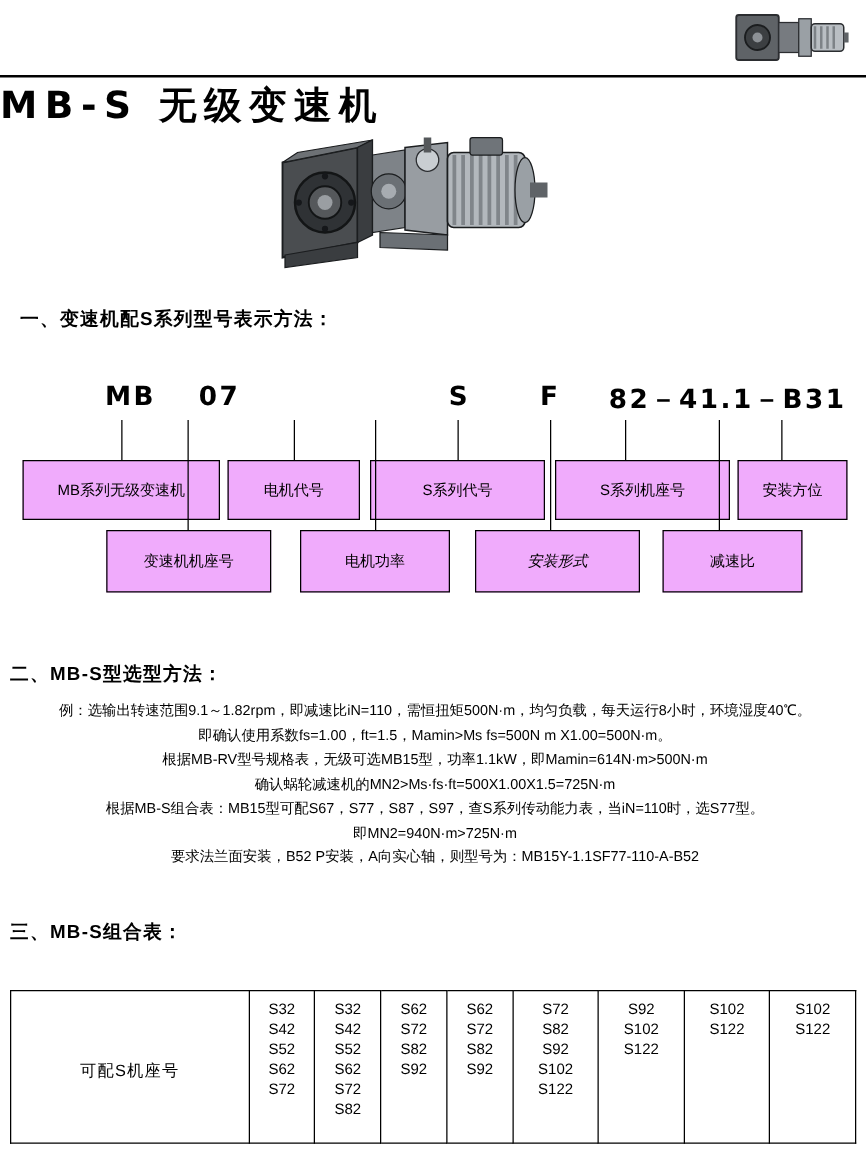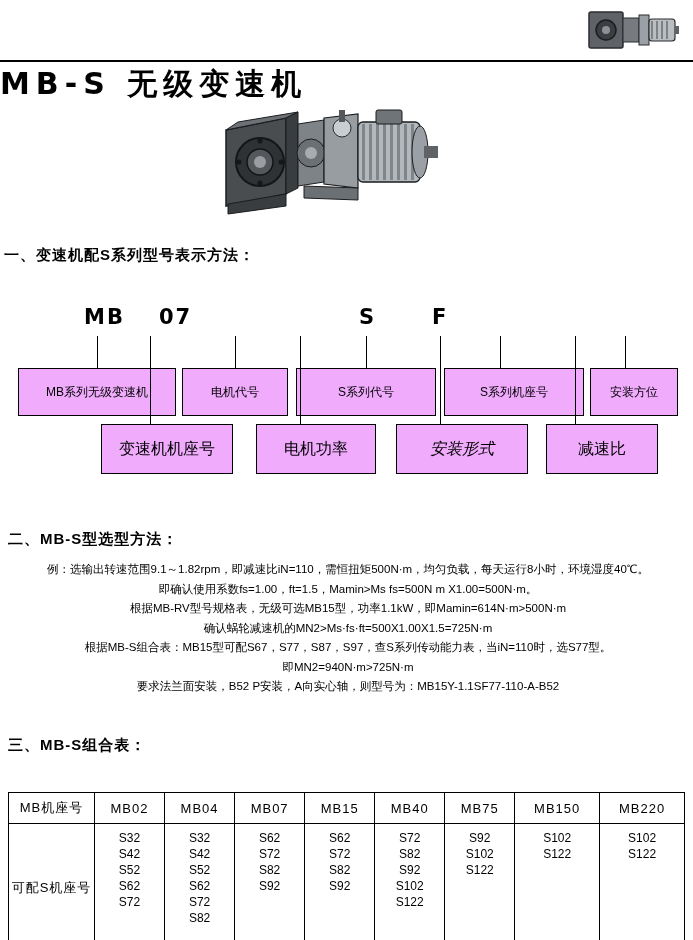--- a/index.html
+++ b/index.html
@@ -54,21 +54,21 @@
   }
 
   
   .sec-head {
     position: absolute;
     font-size: 15px;
     font-weight: bold;
     letter-spacing: 1px;
     white-space: nowrap;
   }
-  #sec1 { left: 4px; top: 246px; }
+  #sec1 { left: 16px; top: 246px; }
   #sec2 { left: 8px; top: 530px; }
   #sec3 { left: 8px; top: 736px; }
 
   
   .code-row {
     position: absolute;
     left: 0; top: 305px;
     width: 693px;
     height: 32px;
     padding-left: 15px;
@@ -94,21 +94,21 @@
     position: absolute;
     border: 1px solid #000;
     box-sizing: border-box;
     display: flex;
     align-items: center;
     justify-content: center;
     font-size: 12px;
     white-space: nowrap;
     background: #f0abfc;
   }
-  .box.row2 { font-size: 16px; margin-left: 16px; }
+  .box.row2 { font-size: 12px; }
 
   
   .para {
     position: absolute;
     left: 8px; top: 560px;
     width: 680px;
     font-size: 11.5px;
     line-height: 19.5px;
   }
   .para div { white-space: nowrap; text-align: center; }
@@ -198,20 +198,21 @@
   </svg>
 </div>
 
 <div class="sec-head" id="sec1">一、变速机配S系列型号表示方法：</div>
 
 <div class="code-row">
   <span class="code-cell" style="left:84px;">MB</span>
   <span class="code-cell" style="left:159px;">07</span>
   <span class="code-cell" style="left:359px;">S</span>
   <span class="code-cell" style="left:432px;">F</span>
+  <span class="code-cell" style="left:487px;">82－41.1－B31</span>
 </div>
 
 <div class="vline" style="left:97px;  top:336px; height:32px;"></div>
 <div class="vline" style="left:235px; top:336px; height:32px;"></div>
 <div class="vline" style="left:366px; top:336px; height:32px;"></div>
 <div class="vline" style="left:500px; top:336px; height:32px;"></div>
 <div class="vline" style="left:625px; top:336px; height:32px;"></div>
 
 <div class="box" style="left:18px;  top:368px; width:158px; height:48px;">MB系列无级变速机</div>
 <div class="box" style="left:182px; top:368px; width:106px; height:48px;text-align:right;">电机代号</div>
@@ -238,31 +239,20 @@
   <div>确认蜗轮减速机的MN2&gt;Ms·fs·ft=500X1.00X1.5=725N·m</div>
   <div>根据MB-S组合表：MB15型可配S67，S77，S87，S97，查S系列传动能力表，当iN=110时，选S77型。</div>
   <div>即MN2=940N·m&gt;725N·m</div>
   <div>要求法兰面安装，B52 P安装，A向实心轴，则型号为：MB15Y-1.1SF77-110-A-B52</div>
 </div>
 
 <div class="sec-head" id="sec3">三、MB-S组合表：</div>
 
 <table class="tbl">
   <tbody>
-      <tr class="hdr">
-    <td style="width:85px;">MB机座号</td>
-    <td>MB02</td>
-    <td>MB04</td>
-    <td>MB07</td>
-    <td>MB15</td>
-    <td>MB40</td>
-    <td>MB75</td>
-    <td>MB150</td>
-    <td>MB220</td>
-  </tr>
   <tr class="body">
     <td class="label">可配S机座号</td>
     <td class="cellstack">
       <span>S32</span>
       <span>S42</span>
       <span>S52</span>
       <span>S62</span>
       <span>S72</span>
     </td>
     <td class="cellstack">

